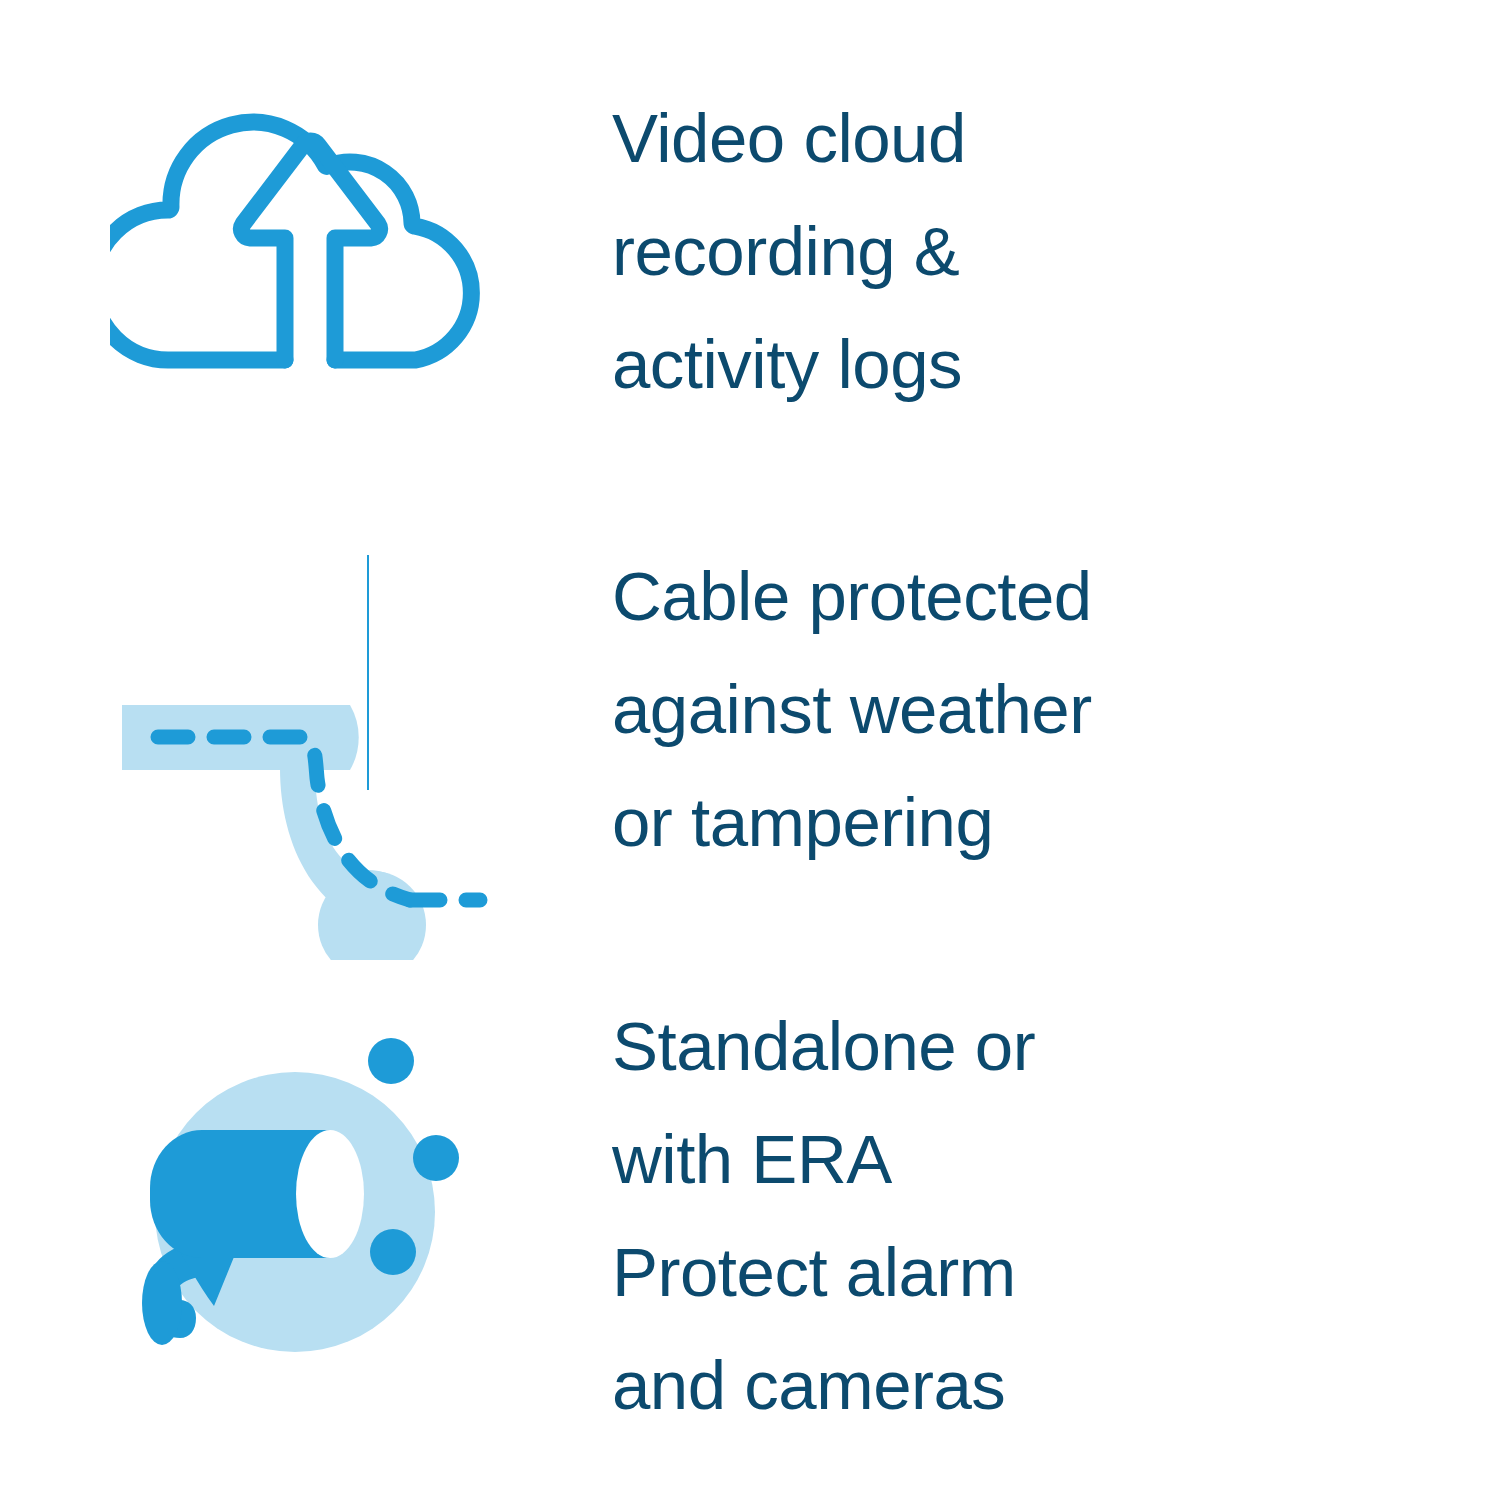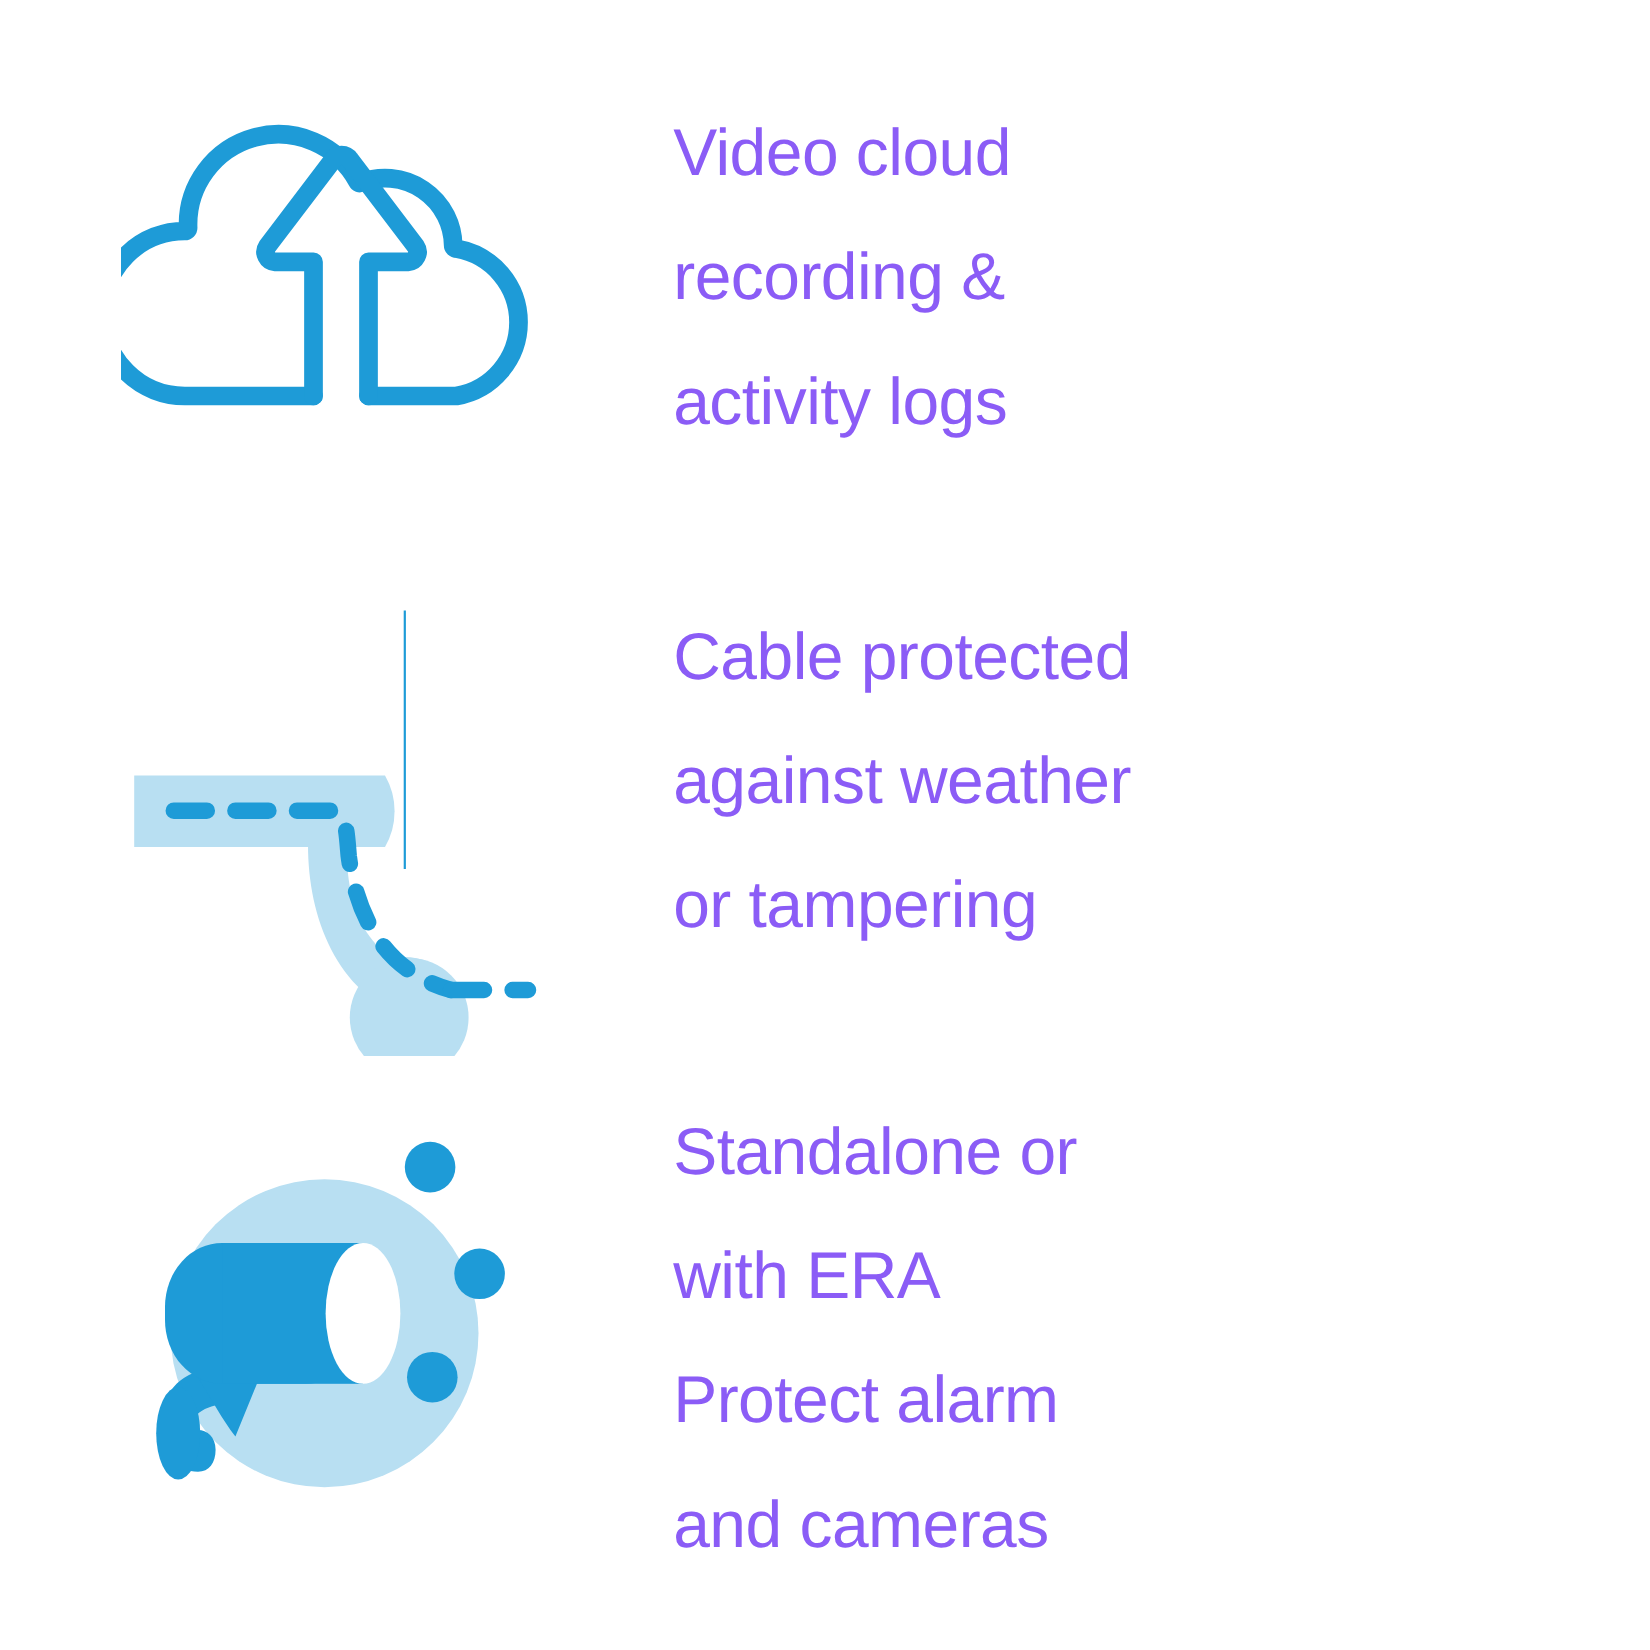--- a/index.html
+++ b/index.html
@@ -46,23 +46,23 @@
 
   .text-cell {
     position: absolute;
     left: 612px;
     top: 0;
     width: 800px;
   }
 
   .feature-text {
     margin: 0;
-    color: #8b5cf6;
+    color: #0c4a6e;
     font-family: "Liberation Sans", sans-serif;
-    font-size: 60px;
+    font-size: 69px;
     line-height: 113px;
     font-weight: 400;
     letter-spacing: -0.5px;
     white-space: pre-line;
   }
 
   
   #text-cloud  { top: 22px; }
   #text-cable  { top: 0px;  }
   #text-camera { top: 0px;  }

